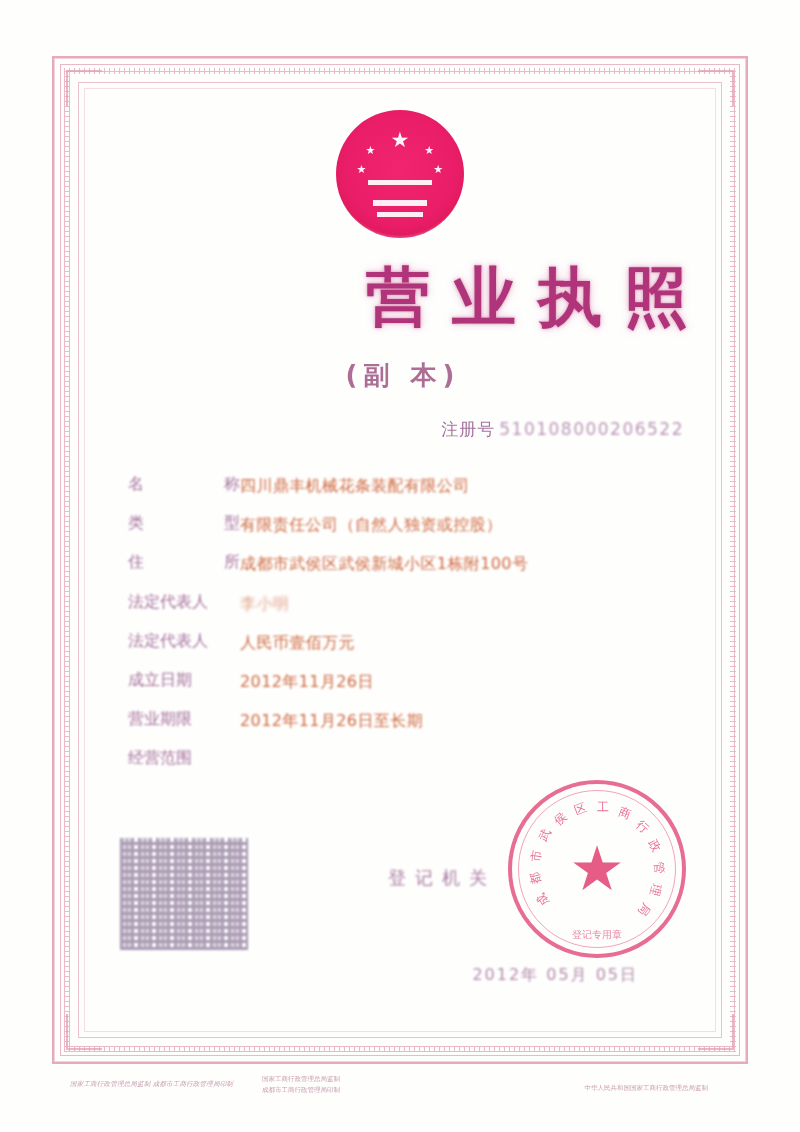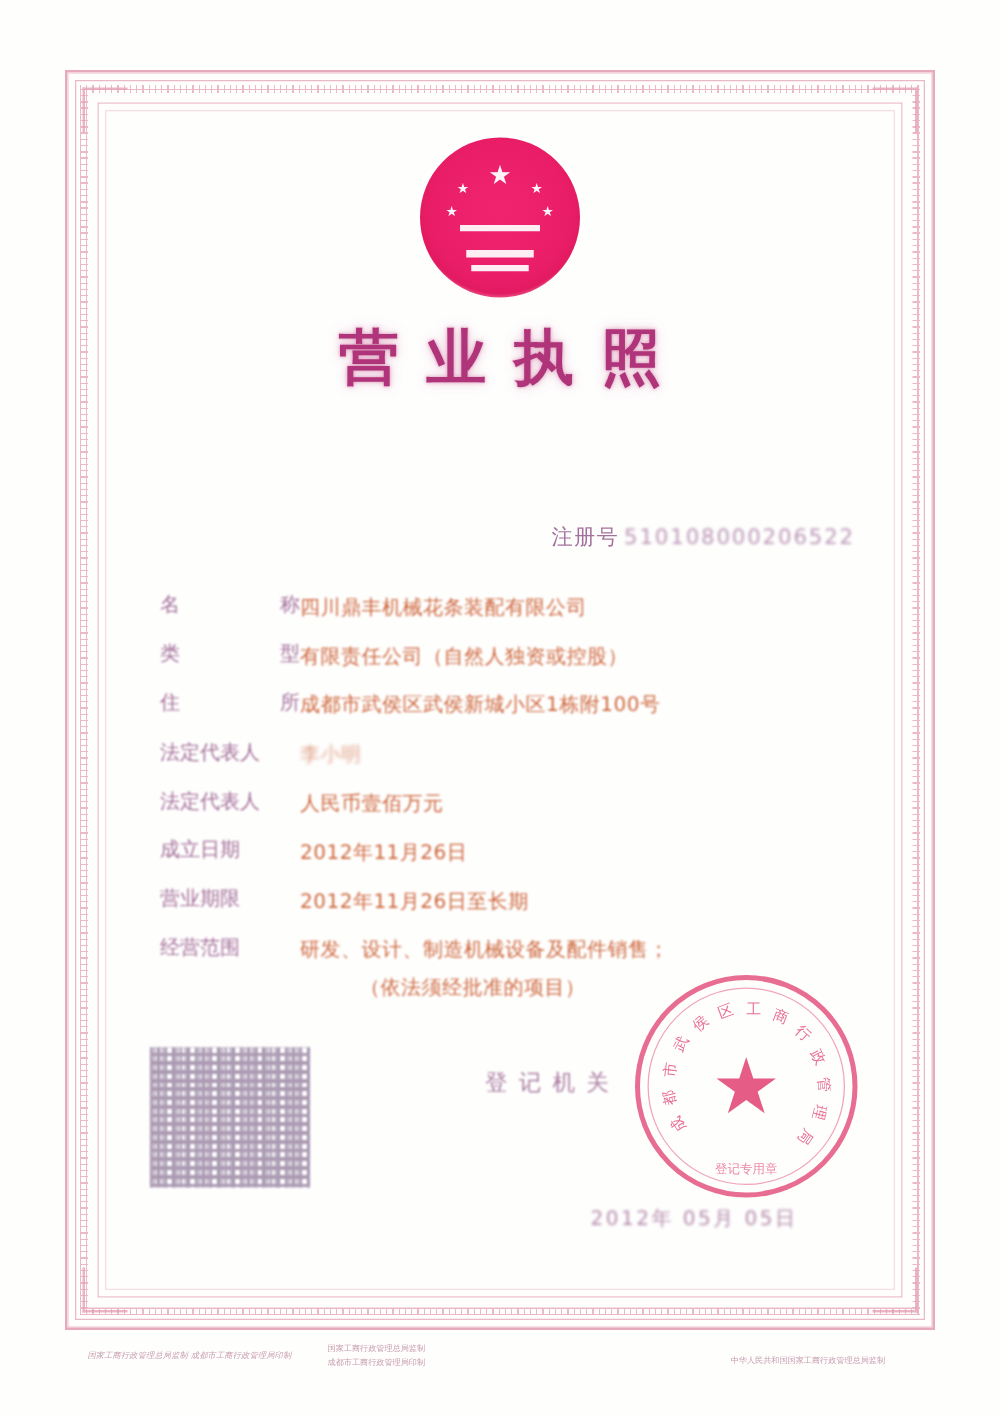--- a/index.html
+++ b/index.html
@@ -109,24 +109,24 @@
   }
   .star.s0 { left: 50%; top: 16%; transform: translateX(-50%); font-size: 21px; }
   .star.s1 { left: 23%; top: 27%; font-size: 11px; }
   .star.s2 { left: 69%; top: 27%; font-size: 11px; }
   .star.s3 { left: 16%; top: 42%; font-size: 11px; }
   .star.s4 { left: 76%; top: 42%; font-size: 11px; }
 
   .doc-title {
     position: absolute;
     left: 0; right: 0; top: 158px;
-    text-align: center;
+    text-align: right;
     font-family: "DejaVu Sans", sans-serif;
     font-weight: 700;
-    font-size: 48px;
+    font-size: 64px;
     letter-spacing: 22px;
     text-indent: 22px;
     color: #b0347a;
     text-shadow: 0 0 3px rgba(190,70,130,.55), 0 0 9px rgba(200,90,150,.35);
     filter: blur(.5px);
   }
   .doc-subtitle {
     position: absolute;
     left: 0; right: 0; top: 262px;
     text-align: center;
@@ -256,21 +256,21 @@
     position: absolute;
     left: 0; right: 0; bottom: 16px;
     text-align: center;
     font-size: 10px;
     color: #e0366a;
     opacity: .6;
   }
 
   .issuer {
     position: absolute;
-    right: 214px; bottom: 150px;
+    right: 214px; bottom: 138px;
     font-size: 18px;
     letter-spacing: 9px;
     color: #8a4a7e;
     filter: blur(.9px);
     opacity: .72;
   }
   .issue-date {
     position: absolute;
     right: 72px; bottom: 42px;
     font-size: 16px;
@@ -333,20 +333,21 @@
         <div class="star s2">★</div>
         <div class="star s3">★</div>
         <div class="star s4">★</div>
         <div class="bar b1"></div>
         <div class="bar b2"></div>
         <div class="bar b3"></div>
       </div>
     </div>
 
     <div class="doc-title">营业执照</div>
+    <div class="doc-subtitle">(副 本)</div>
 
     <div class="reg-line">
       <span>注册号</span><span class="reg-no">510108000206522</span>
     </div>
 
     <div class="fields">
 
       <div class="field-row">
         <div class="field-label spread">
           <span>名</span>
@@ -386,24 +387,20 @@
         <div class="field-value">2012年11月26日</div>
       </div>
 
       <div class="field-row">
         <div class="field-label">营业期限</div>
         <div class="field-value">2012年11月26日至长期</div>
       </div>
 
       <div class="field-row">
         <div class="field-label">经营范围</div>
-        <div class="field-value">
-          <span>研发、设计、制造机械设备及配件销售；</span>
-          <span class="second-line">（依法须经批准的项目）</span>
-        </div>
       </div>
 
     </div>
 
     <div class="qr"></div>
 
     <div class="issuer">登记机关</div>
 
     <div class="seal">
       <div class="ring"></div>

